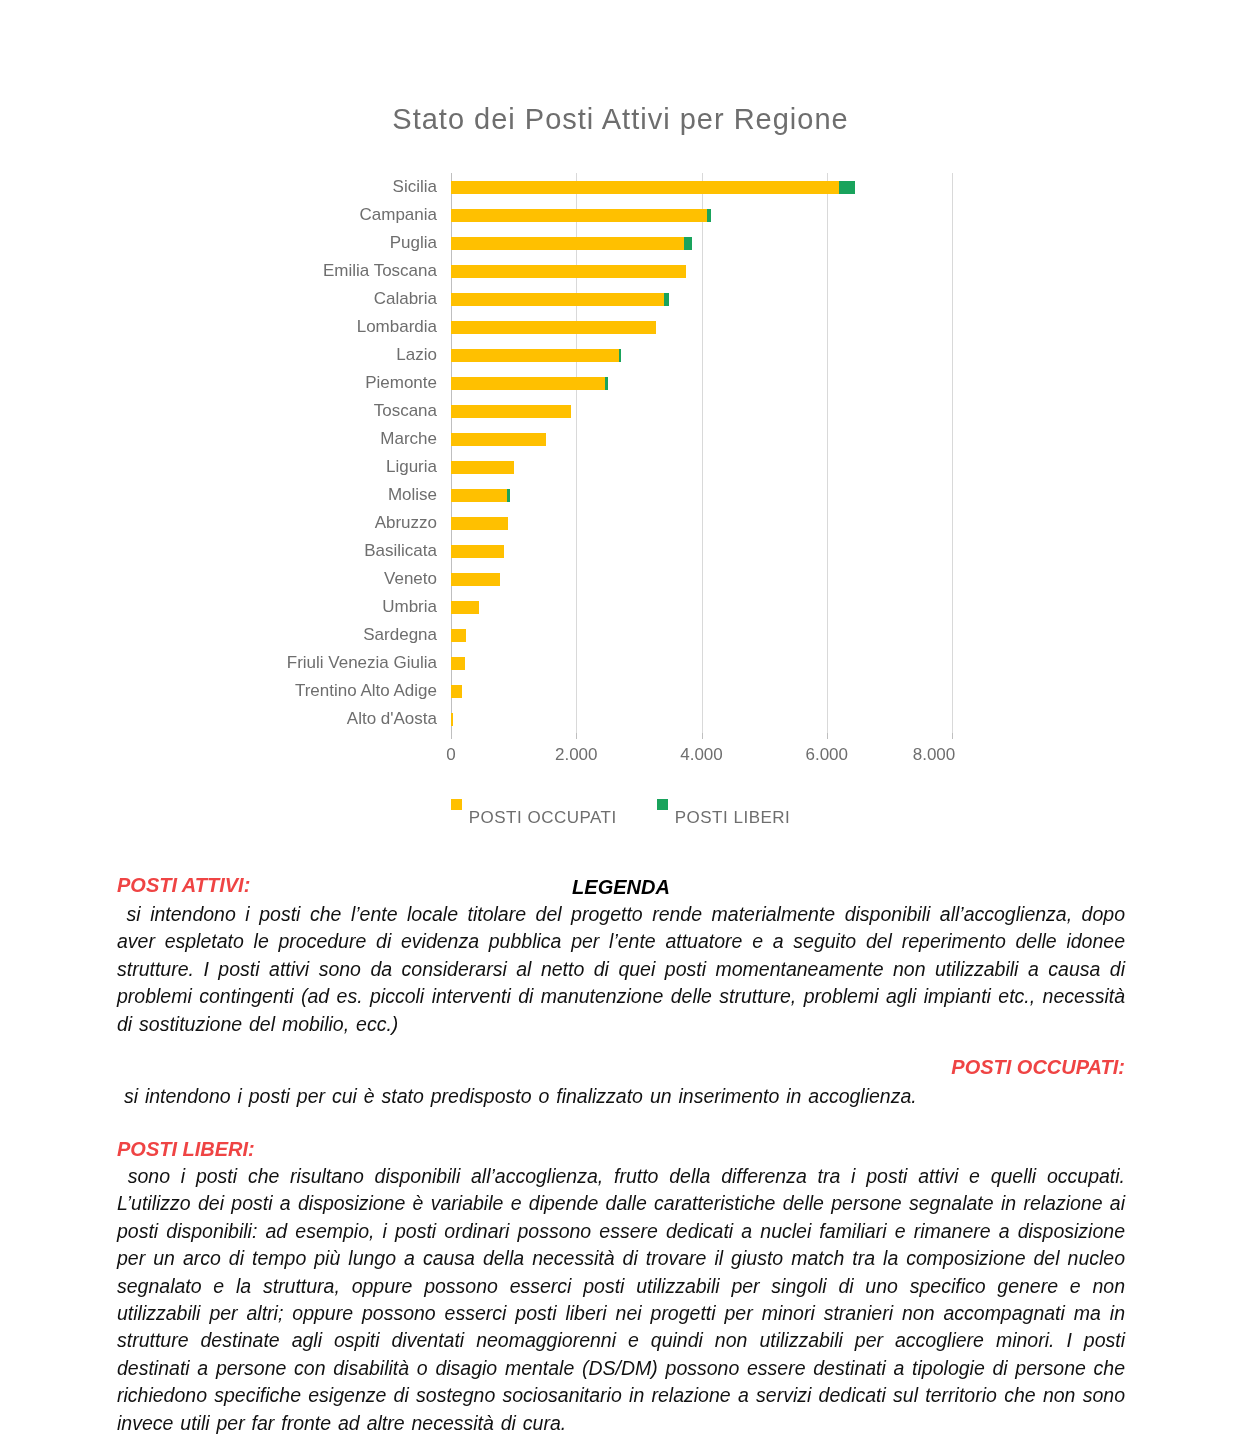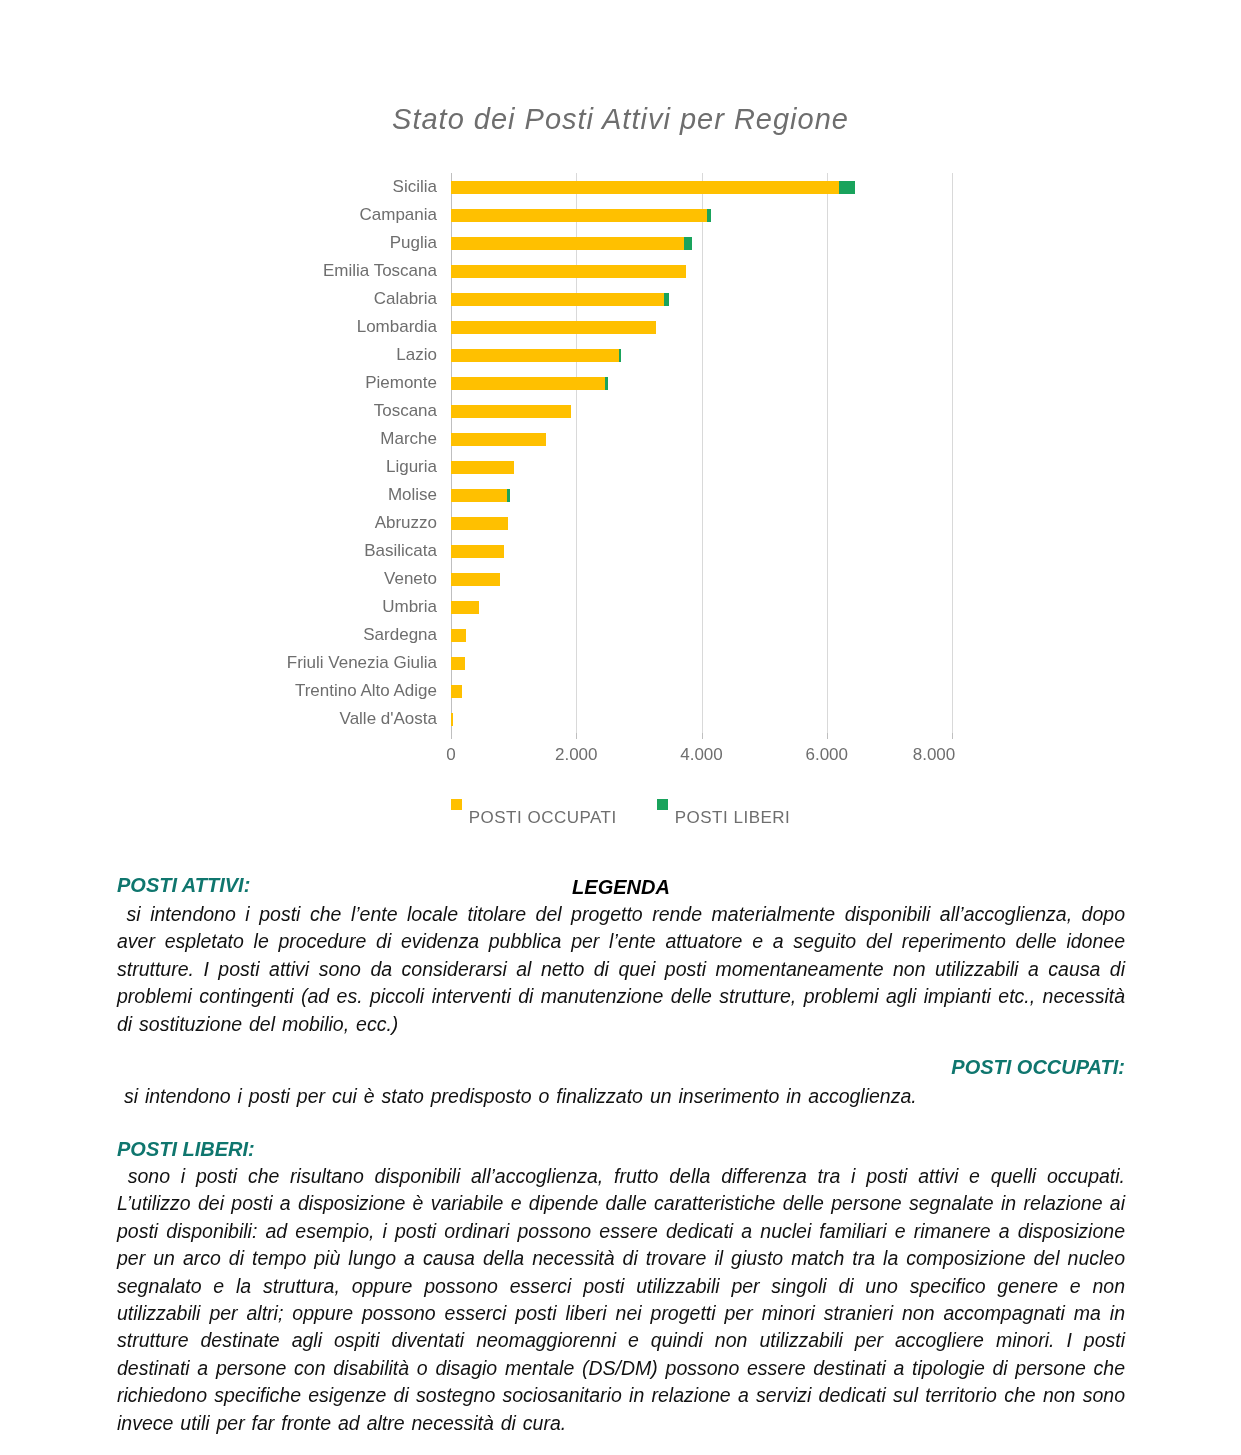--- a/index.html
+++ b/index.html
@@ -13,21 +13,20 @@
   }
   
   .chart-title{
     position:absolute;
     top:103px; left:0; width:1241px;
     text-align:center;
     font-size:29px;
     letter-spacing:1px;
     color:#6e6e6e;
     font-weight:400;
-    font-style:italic;
   }
   #ylabels{
     position:absolute;
     top:173px; left:116px;
     width:335px; height:560px;
     box-sizing:border-box;
     padding-right:14px;
   }
   #ylabels .cat{
     height:28px; line-height:28px;
@@ -111,21 +110,21 @@
     font-style:italic;
     color:#000;
     margin-top:32px;
   }
   .doc-heading{
     position:absolute;
     left:117px; width:1008px;
     font-size:20px;
     font-weight:bold;
     font-style:italic;
-    color:#0f766e;
+    color:#ef4444;
     white-space:nowrap;
   }
   .doc-para{
     position:absolute;
     left:117px; width:1008px;
     font-size:19.5px;
     line-height:27.4px;
     font-style:italic;
     color:#111;
     text-align:justify;
@@ -164,21 +163,21 @@
       <div class="cat">Marche</div>
       <div class="cat">Liguria</div>
       <div class="cat">Molise</div>
       <div class="cat">Abruzzo</div>
       <div class="cat">Basilicata</div>
       <div class="cat">Veneto</div>
       <div class="cat">Umbria</div>
       <div class="cat">Sardegna</div>
       <div class="cat">Friuli Venezia Giulia</div>
       <div class="cat">Trentino Alto Adige</div>
-      <div class="cat">Valle d'Aosta</div>
+      <div class="cat">Alto d'Aosta</div>
     </div>
   <div id="bars">
       <div class="row">
         <div class="seg" style="width: 388.27px; background: rgb(255, 192, 0);"></div>
         <div class="seg" style="width: 15.66px; background: rgb(25, 163, 92);"></div>
       </div>
       <div class="row">
         <div class="seg" style="width: 255.51px; background: rgb(255, 192, 0);"></div>
         <div class="seg" style="width: 4.38px; background: rgb(25, 163, 92);"></div>
       </div>

